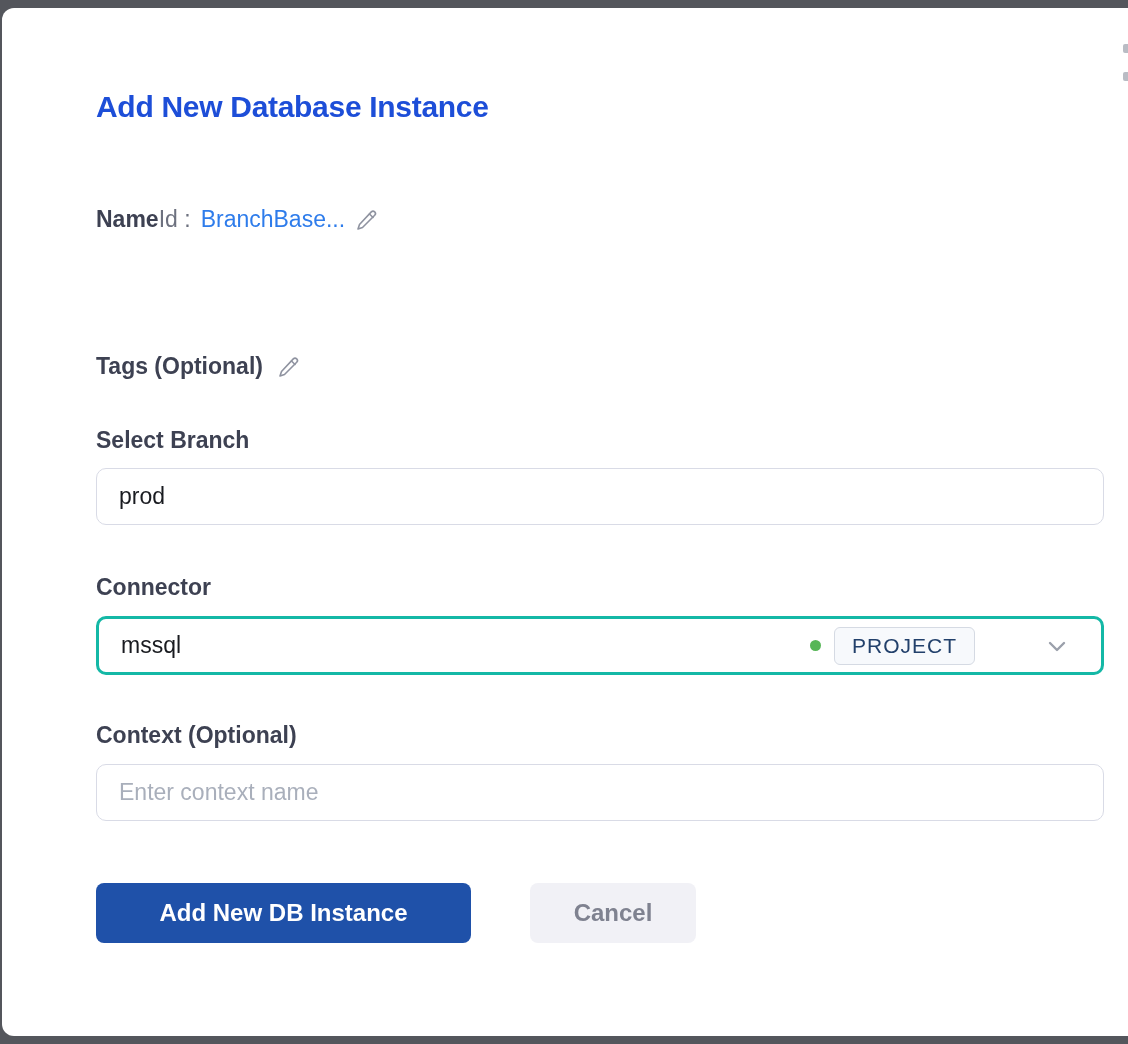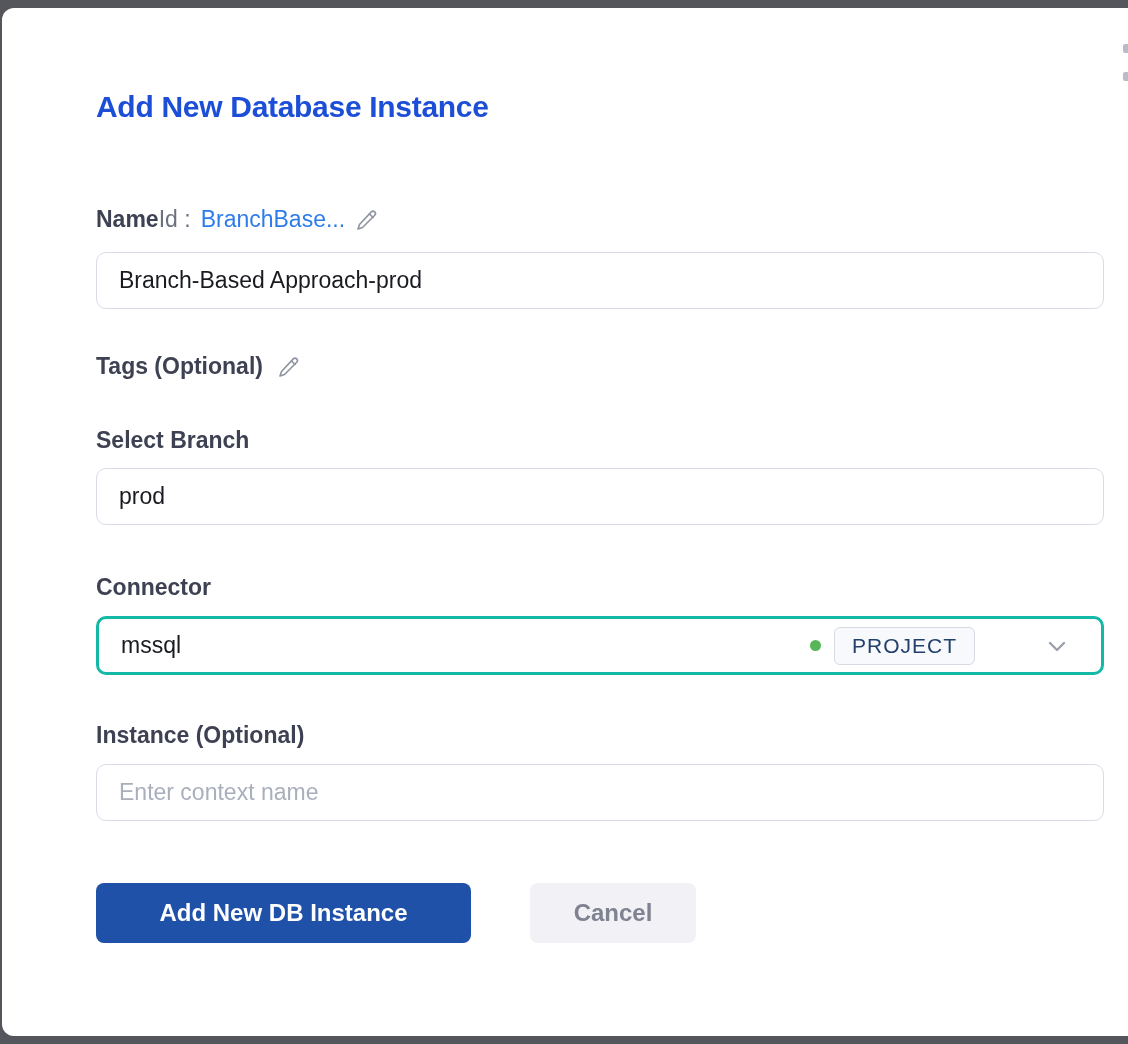--- a/index.html
+++ b/index.html
@@ -141,21 +141,20 @@
       <span class="id-link">BranchBase...</span>
       <span class="pencil">
         <svg viewBox="0 0 24 24" fill="none" stroke="currentColor" stroke-width="1.6" stroke-linejoin="round" stroke-linecap="round">
           <path d="M16.3 3.9a2.4 2.4 0 0 1 3.4 3.4L7.5 19.5 3 21l1.5-4.5L16.3 3.9z"></path>
           <path d="M14.5 6l3.5 3.5"></path>
         </svg>
       </span>
     </span>
   </div>
 
-  <input class="text-input name-input" type="text" value="Branch-Based Approach-prod" style="">
 
   <div class="row tags-row">
     <span class="field-label">Tags (Optional)</span>
     <span class="pencil">
       <svg viewBox="0 0 24 24" fill="none" stroke="currentColor" stroke-width="1.6" stroke-linejoin="round" stroke-linecap="round">
         <path d="M16.3 3.9a2.4 2.4 0 0 1 3.4 3.4L7.5 19.5 3 21l1.5-4.5L16.3 3.9z"></path>
         <path d="M14.5 6l3.5 3.5"></path>
       </svg>
     </span>
   </div>
@@ -168,21 +167,21 @@
     <span class="connector-value">mssql</span>
     <span class="status-dot"></span>
     <span class="project-badge">PROJECT</span>
     <span class="chevron">
       <svg viewBox="0 0 24 24" fill="none" stroke="currentColor" stroke-width="2.4" stroke-linecap="round" stroke-linejoin="round">
         <polyline points="5 9 12 16 19 9"></polyline>
       </svg>
     </span>
   </div>
 
-  <div class="field-label context-label">Instance (Optional)</div>
+  <div class="field-label context-label">Context (Optional)</div>
   <input class="text-input context-input" type="text" placeholder="Enter context name" style="">
 
   <div class="btn-row">
     <button class="btn btn-primary">Add New DB Instance</button>
     <button class="btn btn-cancel">Cancel</button>
   </div>
 
   <span class="edge-artifact a1"></span>
   <span class="edge-artifact a2"></span>
 

